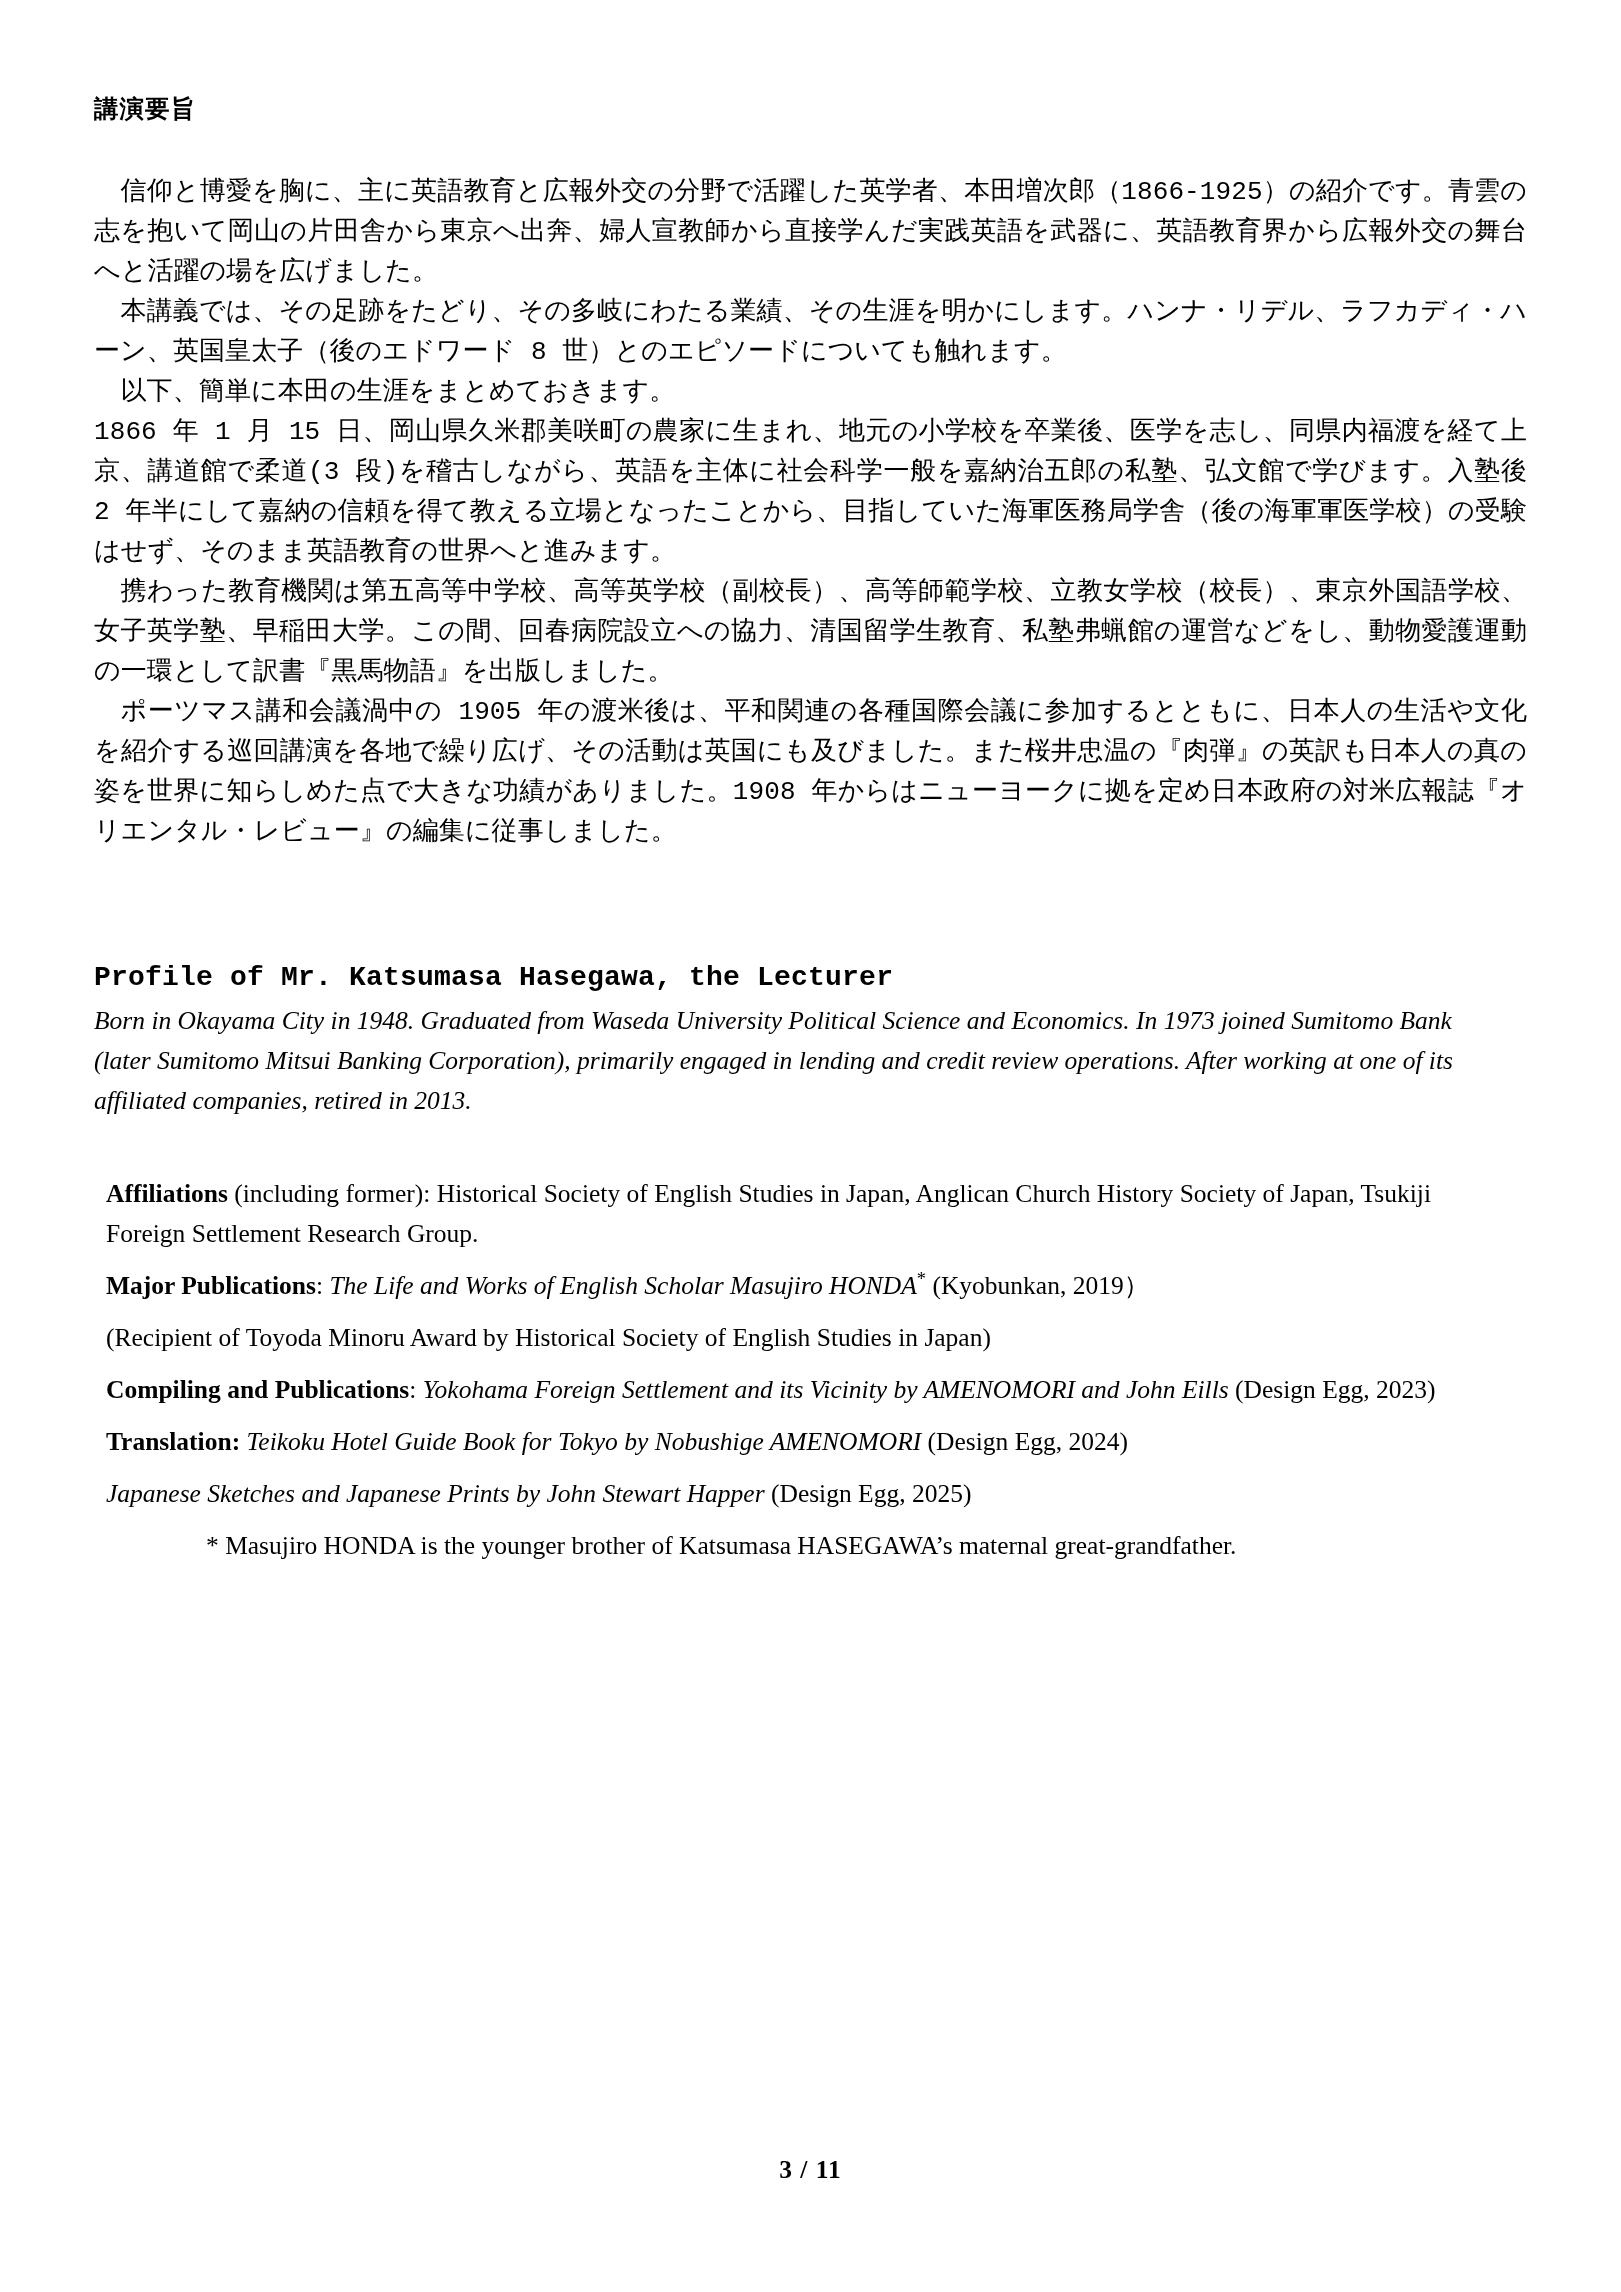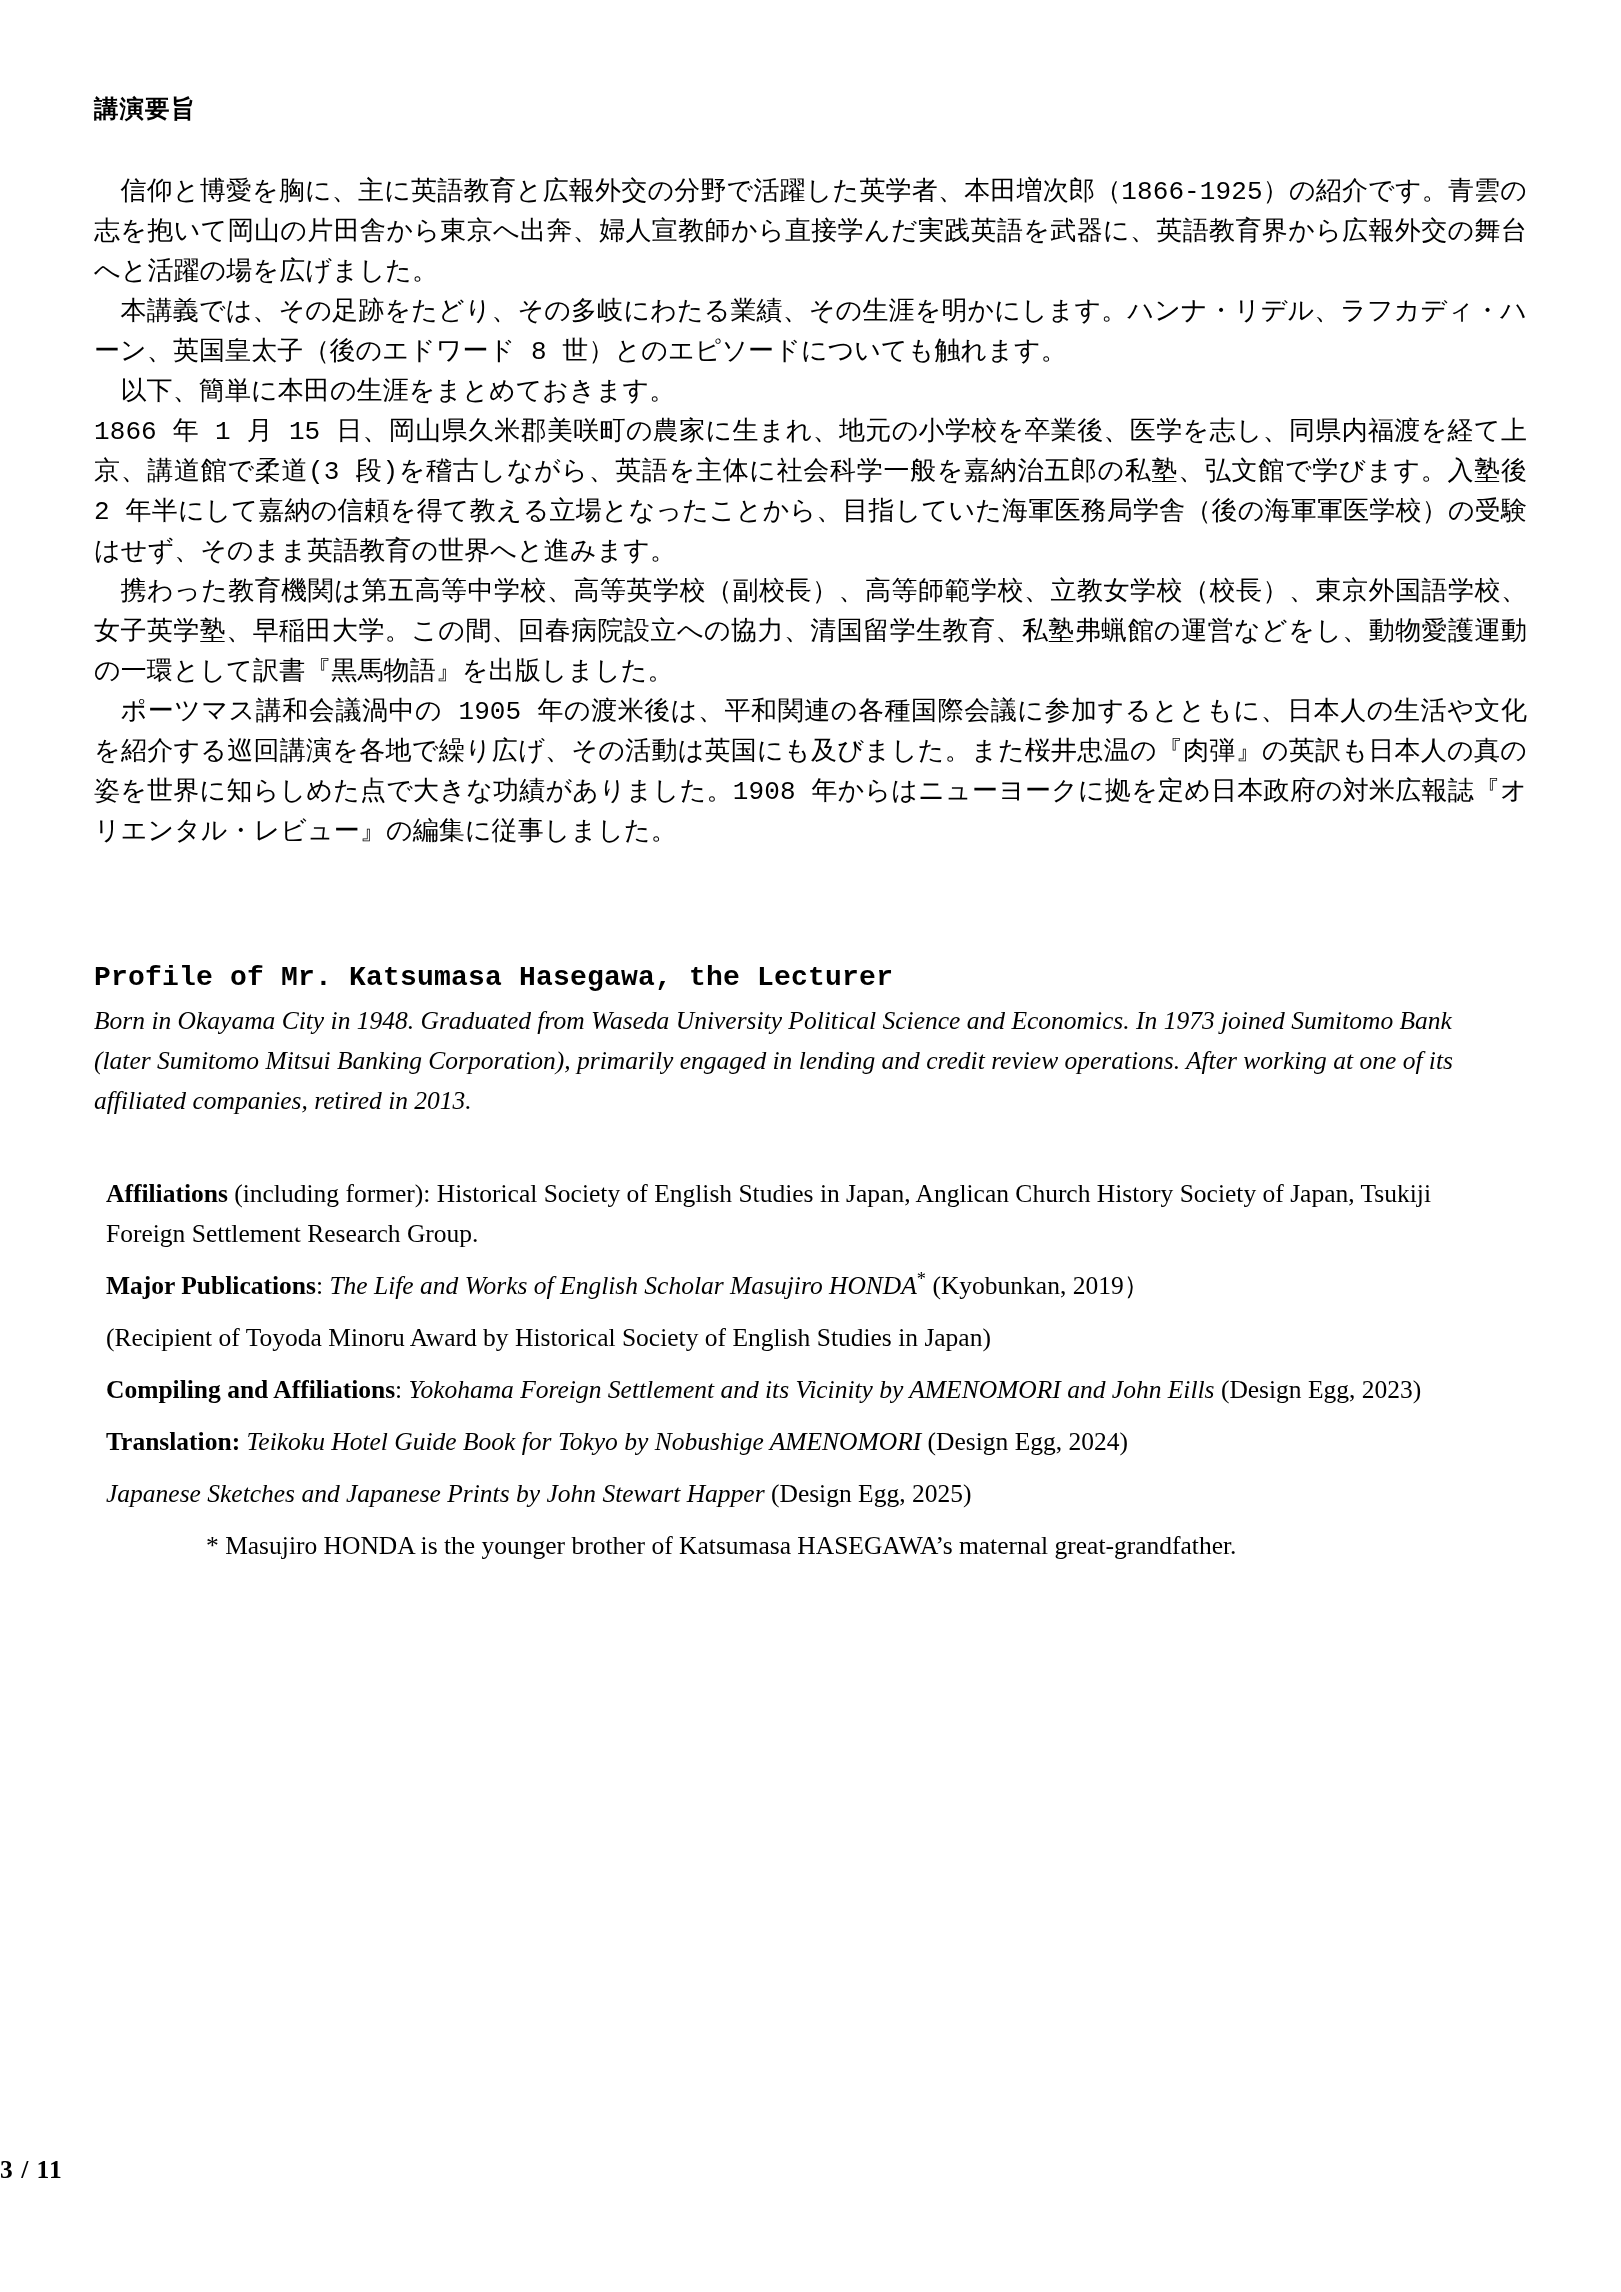--- a/index.html
+++ b/index.html
@@ -112,21 +112,21 @@
     text-indent: 0;
     width: 1157px;
   }
 
   
   .footer {
     position: absolute;
     left: 0;
     top: 2155px;
     width: 1621px;
-    text-align: left;
+    text-align: center;
     font-family: "Liberation Serif", "DejaVu Serif", serif;
     font-size: 25.5px;
     font-weight: bold;
     letter-spacing: 1px;
   }
 </style>
 </head>
 <body>
 
 <div class="page">
@@ -152,21 +152,21 @@
       <div class="en-gap"></div>
 
       <div class="en-list">
 
         <p class="row"><span class="lbl">Affiliations</span><span> (including former): Historical Society of English Studies in Japan, Anglican Church History Society of Japan, Tsukiji Foreign Settlement Research Group.</span></p>
 
         <p class="row"><span class="lbl">Major Publications</span><span>: </span><span class="ital">The Life and Works of English Scholar Masujiro HONDA</span><sup class="ast">*</sup><span> (Kyobunkan, 2019）</span></p>
 
         <p class="row">(Recipient of Toyoda Minoru Award by Historical Society of English Studies in Japan)</p>
 
-        <p class="row"><span class="lbl">Compiling and Affiliations</span><span>: </span><span class="ital">Yokohama Foreign Settlement and its Vicinity by AMENOMORI and John Eills</span><span> (Design Egg, 2023)</span></p>
+        <p class="row"><span class="lbl">Compiling and Publications</span><span>: </span><span class="ital">Yokohama Foreign Settlement and its Vicinity by AMENOMORI and John Eills</span><span> (Design Egg, 2023)</span></p>
 
         <p class="row"><span class="lbl">Translation:</span><span class="ital"> Teikoku Hotel Guide Book for Tokyo by Nobushige AMENOMORI</span><span> (Design Egg, 2024)</span></p>
 
         <p class="row"><span class="ital">Japanese Sketches and Japanese Prints by John Stewart Happer</span><span> (Design Egg, 2025)</span></p>
 
         <p class="footnote">* Masujiro HONDA is the younger brother of Katsumasa HASEGAWA’s maternal great-grandfather.</p>
 
       </div>
     </div>
   </div>

